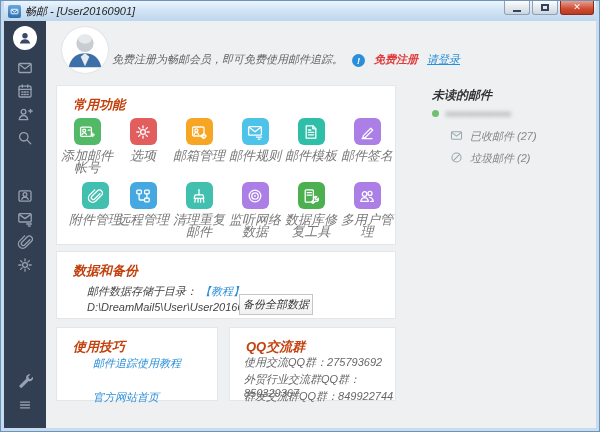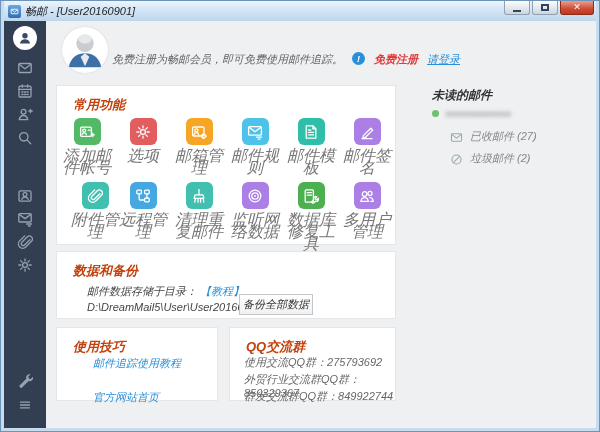--- a/index.html
+++ b/index.html
@@ -17,43 +17,43 @@
   .glyph-close { color:#fff; font-size:9px; font-weight:bold; line-height:1; }
   .body { position:relative; height:407px; background:#eef0f1; overflow:hidden; }
   
   .sidebar { position:absolute; left:0; top:0; bottom:0; width:42px; background:#323e51; }
   .avatar-wrap { position:absolute; left:9px; top:5px; width:24px; height:24px; border-radius:50%; background:#ffffff; display:flex; align-items:center; justify-content:center; cursor:pointer; }
   .avatar-wrap span { width:16px; height:16px; color:#3b4962; display:inline-flex; }
   .sico { position:absolute; left:13px; width:16px; height:16px; color:#97a1b1; cursor:pointer; display:inline-flex; }
   .sico svg, .avatar-wrap svg { width:100%; height:100%; }
   
   .hdr-avatar { position:absolute; left:58px; top:6px; width:46px; height:46px; border-radius:50%; background:#fff; overflow:hidden; box-shadow:0 0 2px rgba(0,0,0,.15); }
-  .hdr-line { position:absolute; left:108px; top:31px; display:flex; align-items:flex-start; gap:9px; font-size:11px; }
+  .hdr-line { position:absolute; left:108px; top:31px; display:flex; align-items:flex-end; gap:9px; font-size:11px; }
   .hdr-msg { color:#666; }
   .info { width:13px; height:13px; border-radius:50%; background:#2a8fd8; color:#fff; font-size:9px; font-weight:bold; display:flex; align-items:center; justify-content:center; }
   .link-red { color:#e03c3c; font-weight:bold; cursor:pointer; }
   .link-blue { color:#2a8fd8; cursor:pointer; }
   .u { text-decoration:underline; }
   
   .card { position:absolute; background:#ffffff; border:1px solid #e4e7e9; }
   .card-title { position:absolute; left:16px; top:10px; font-size:13px; font-weight:bold; color:#c2410c; }
   .feat { position:absolute; width:56px; text-align:center; cursor:pointer; }
   .tile { width:27px; height:27px; border-radius:6px; margin:0 auto; display:flex; align-items:center; justify-content:center; color:#fff; }
   .tile svg { width:16px; height:16px; }
-  .flabel { margin-top:5px; font-size:16px; color:#777; line-height:12px; }
+  .flabel { margin-top:5px; font-size:13px; color:#777; line-height:12px; }
   .bk-line { position:absolute; left:30px; font-size:11px; color:#444; }
   .btn { position:absolute; top:42px; width:74px; height:21px; background:linear-gradient(#ffffff,#f1f1f1); border:1px solid #c3c6c9; font-size:11px; color:#333; text-align:center; line-height:19px; cursor:pointer; }
   .tip-link { position:absolute; left:36px; font-size:11px; color:#2a8fd8; cursor:pointer; }
   .qq-line { position:absolute; left:14px; font-size:11px; color:#666; }
   
   .rp-title { position:absolute; left:428px; top:66px; font-size:12px; font-weight:bold; color:#333; }
   .rp-account { position:absolute; left:428px; top:87px; display:flex; align-items:center; gap:6px; cursor:pointer; }
   .gdot { width:7px; height:7px; border-radius:50%; background:#6fc06f; }
   .blurred { font-size:10px; color:#a9a9a9; filter:blur(2px); letter-spacing:-1px; }
-  .rp-row { position:absolute; left:446px; display:flex; align-items:flex-end; gap:7px; font-size:11px; color:#888; cursor:pointer; }
+  .rp-row { position:absolute; left:446px; display:flex; align-items:flex-start; gap:7px; font-size:11px; color:#888; cursor:pointer; }
   .rp-row .ric { width:13px; height:13px; color:#9aa; display:inline-flex; }
   .rp-row svg { width:100%; height:100%; }
 </style>
 </head>
 <body>
 
 <div class="frame">
   <div class="titlebar">
     <span class="appicon">
       <svg viewBox="0 0 16 16" fill="none" stroke="#fff" stroke-width="1.6">

